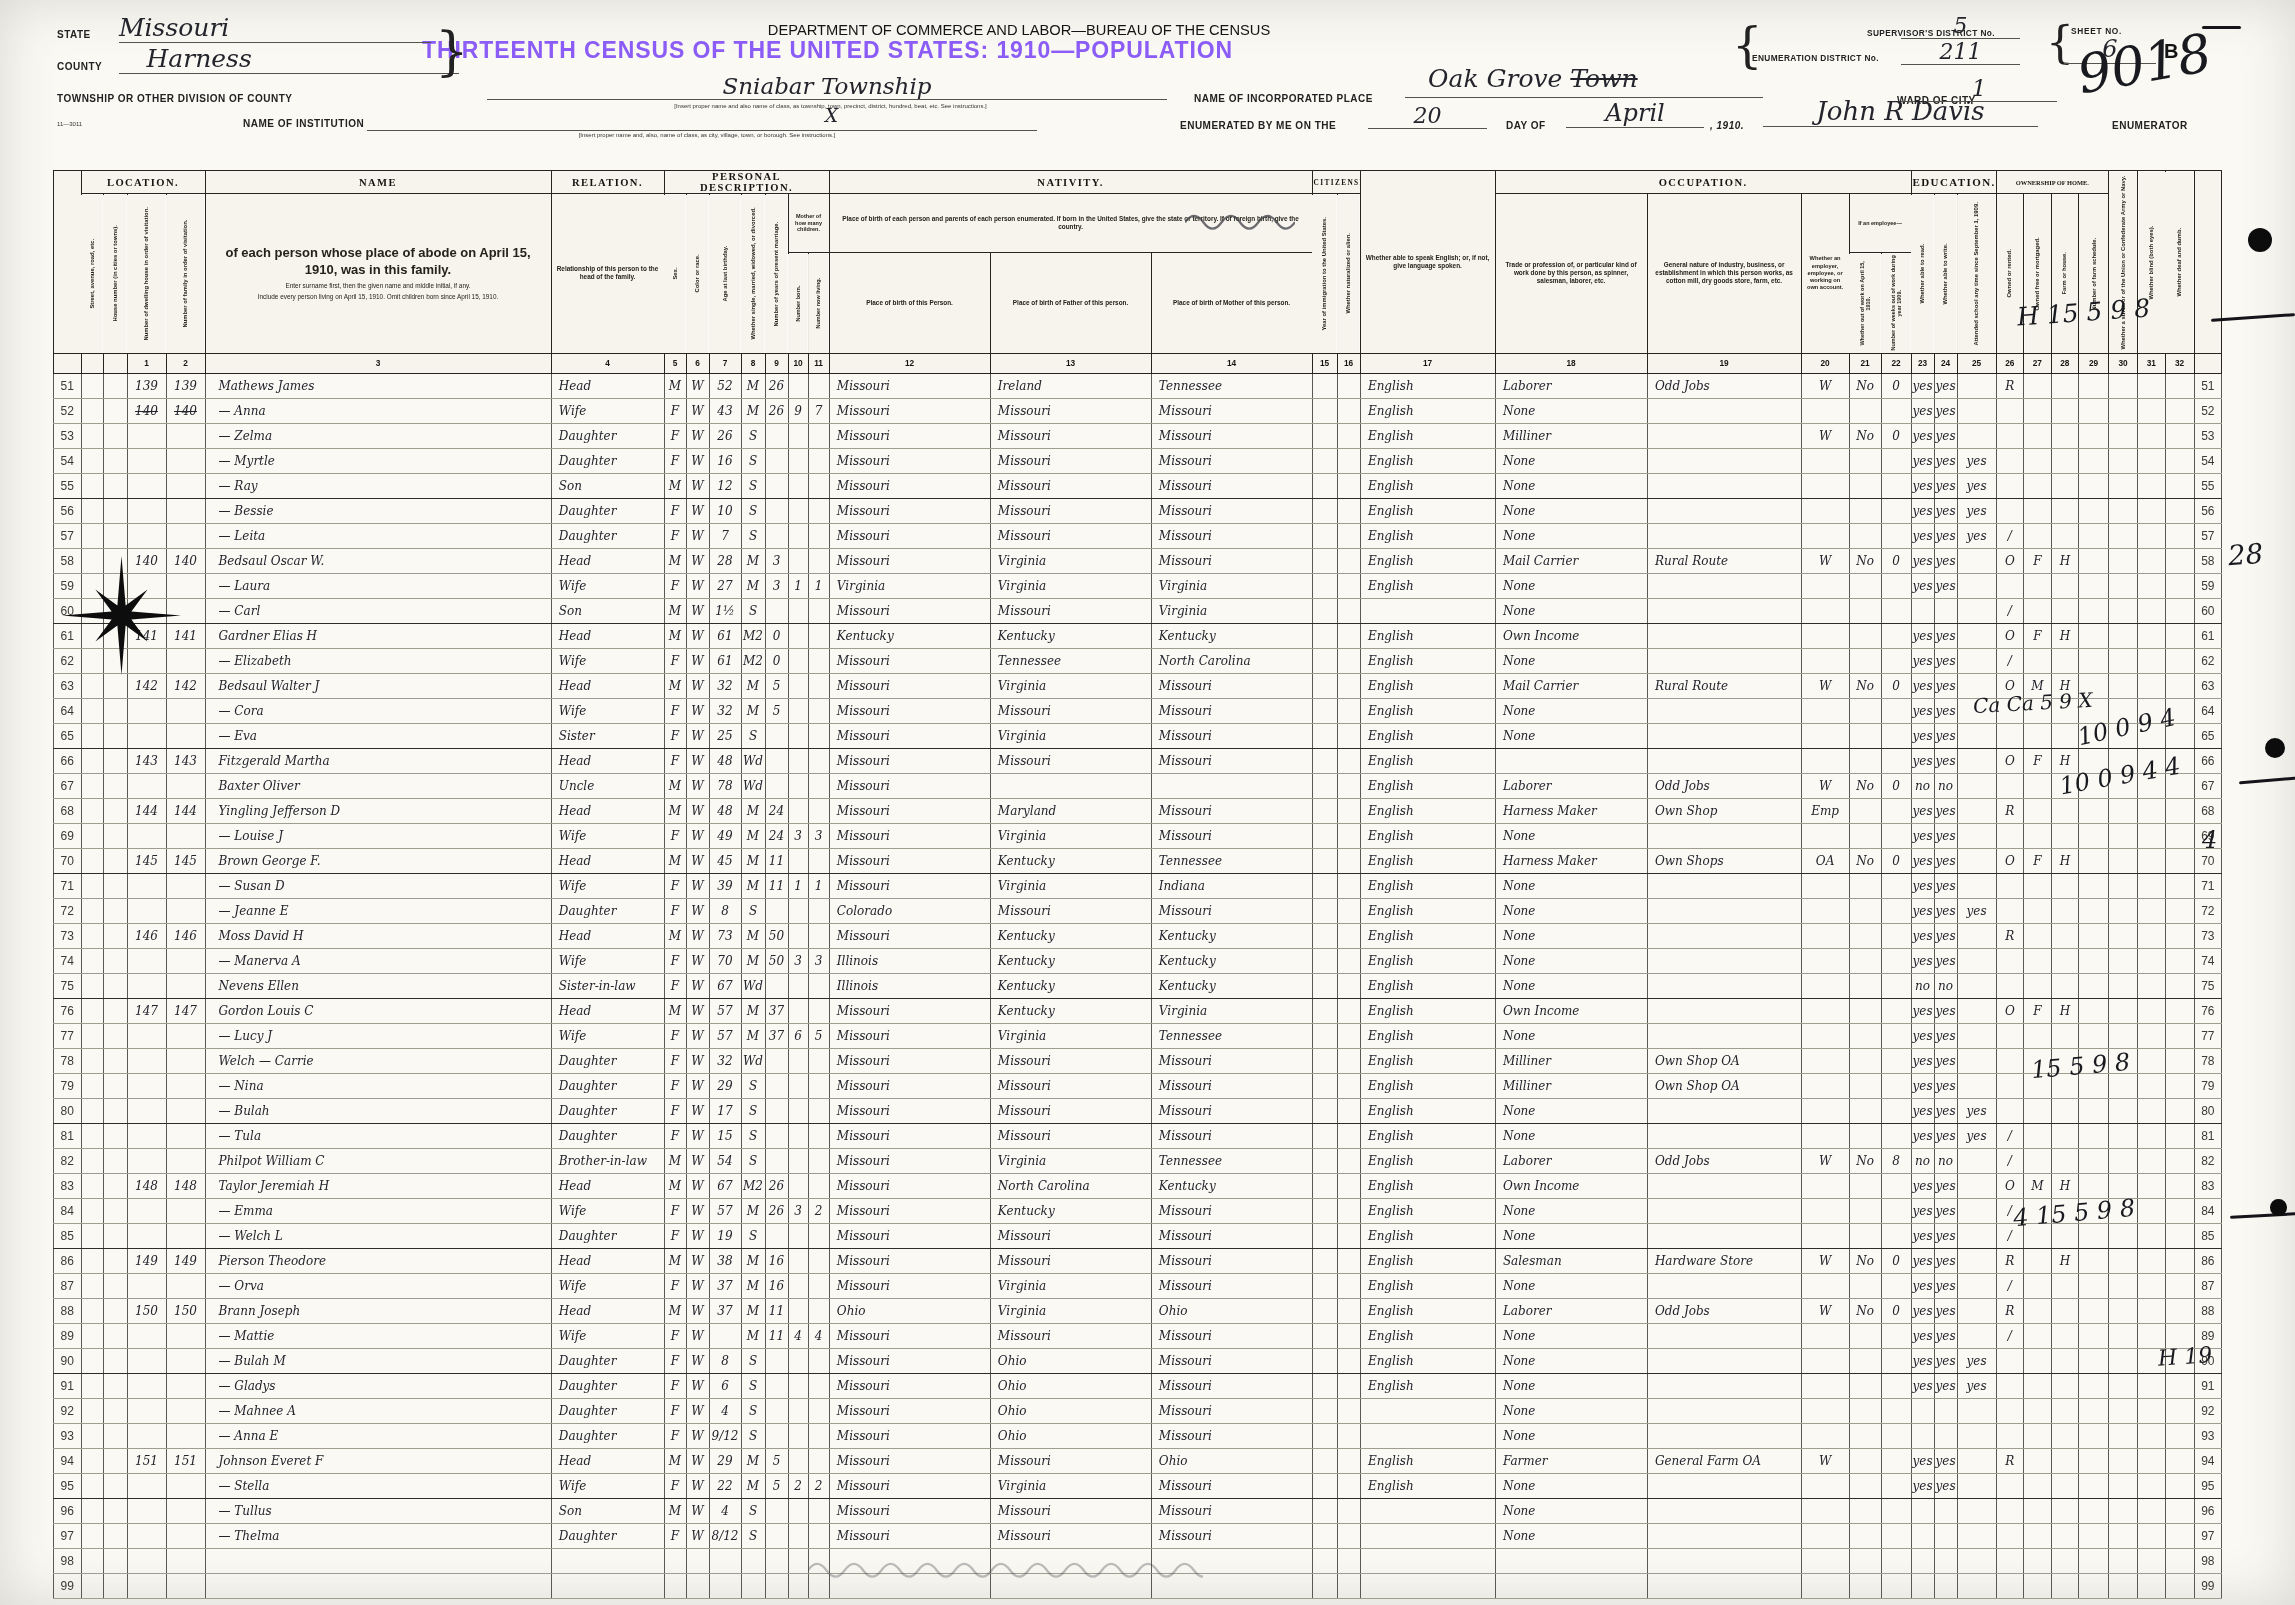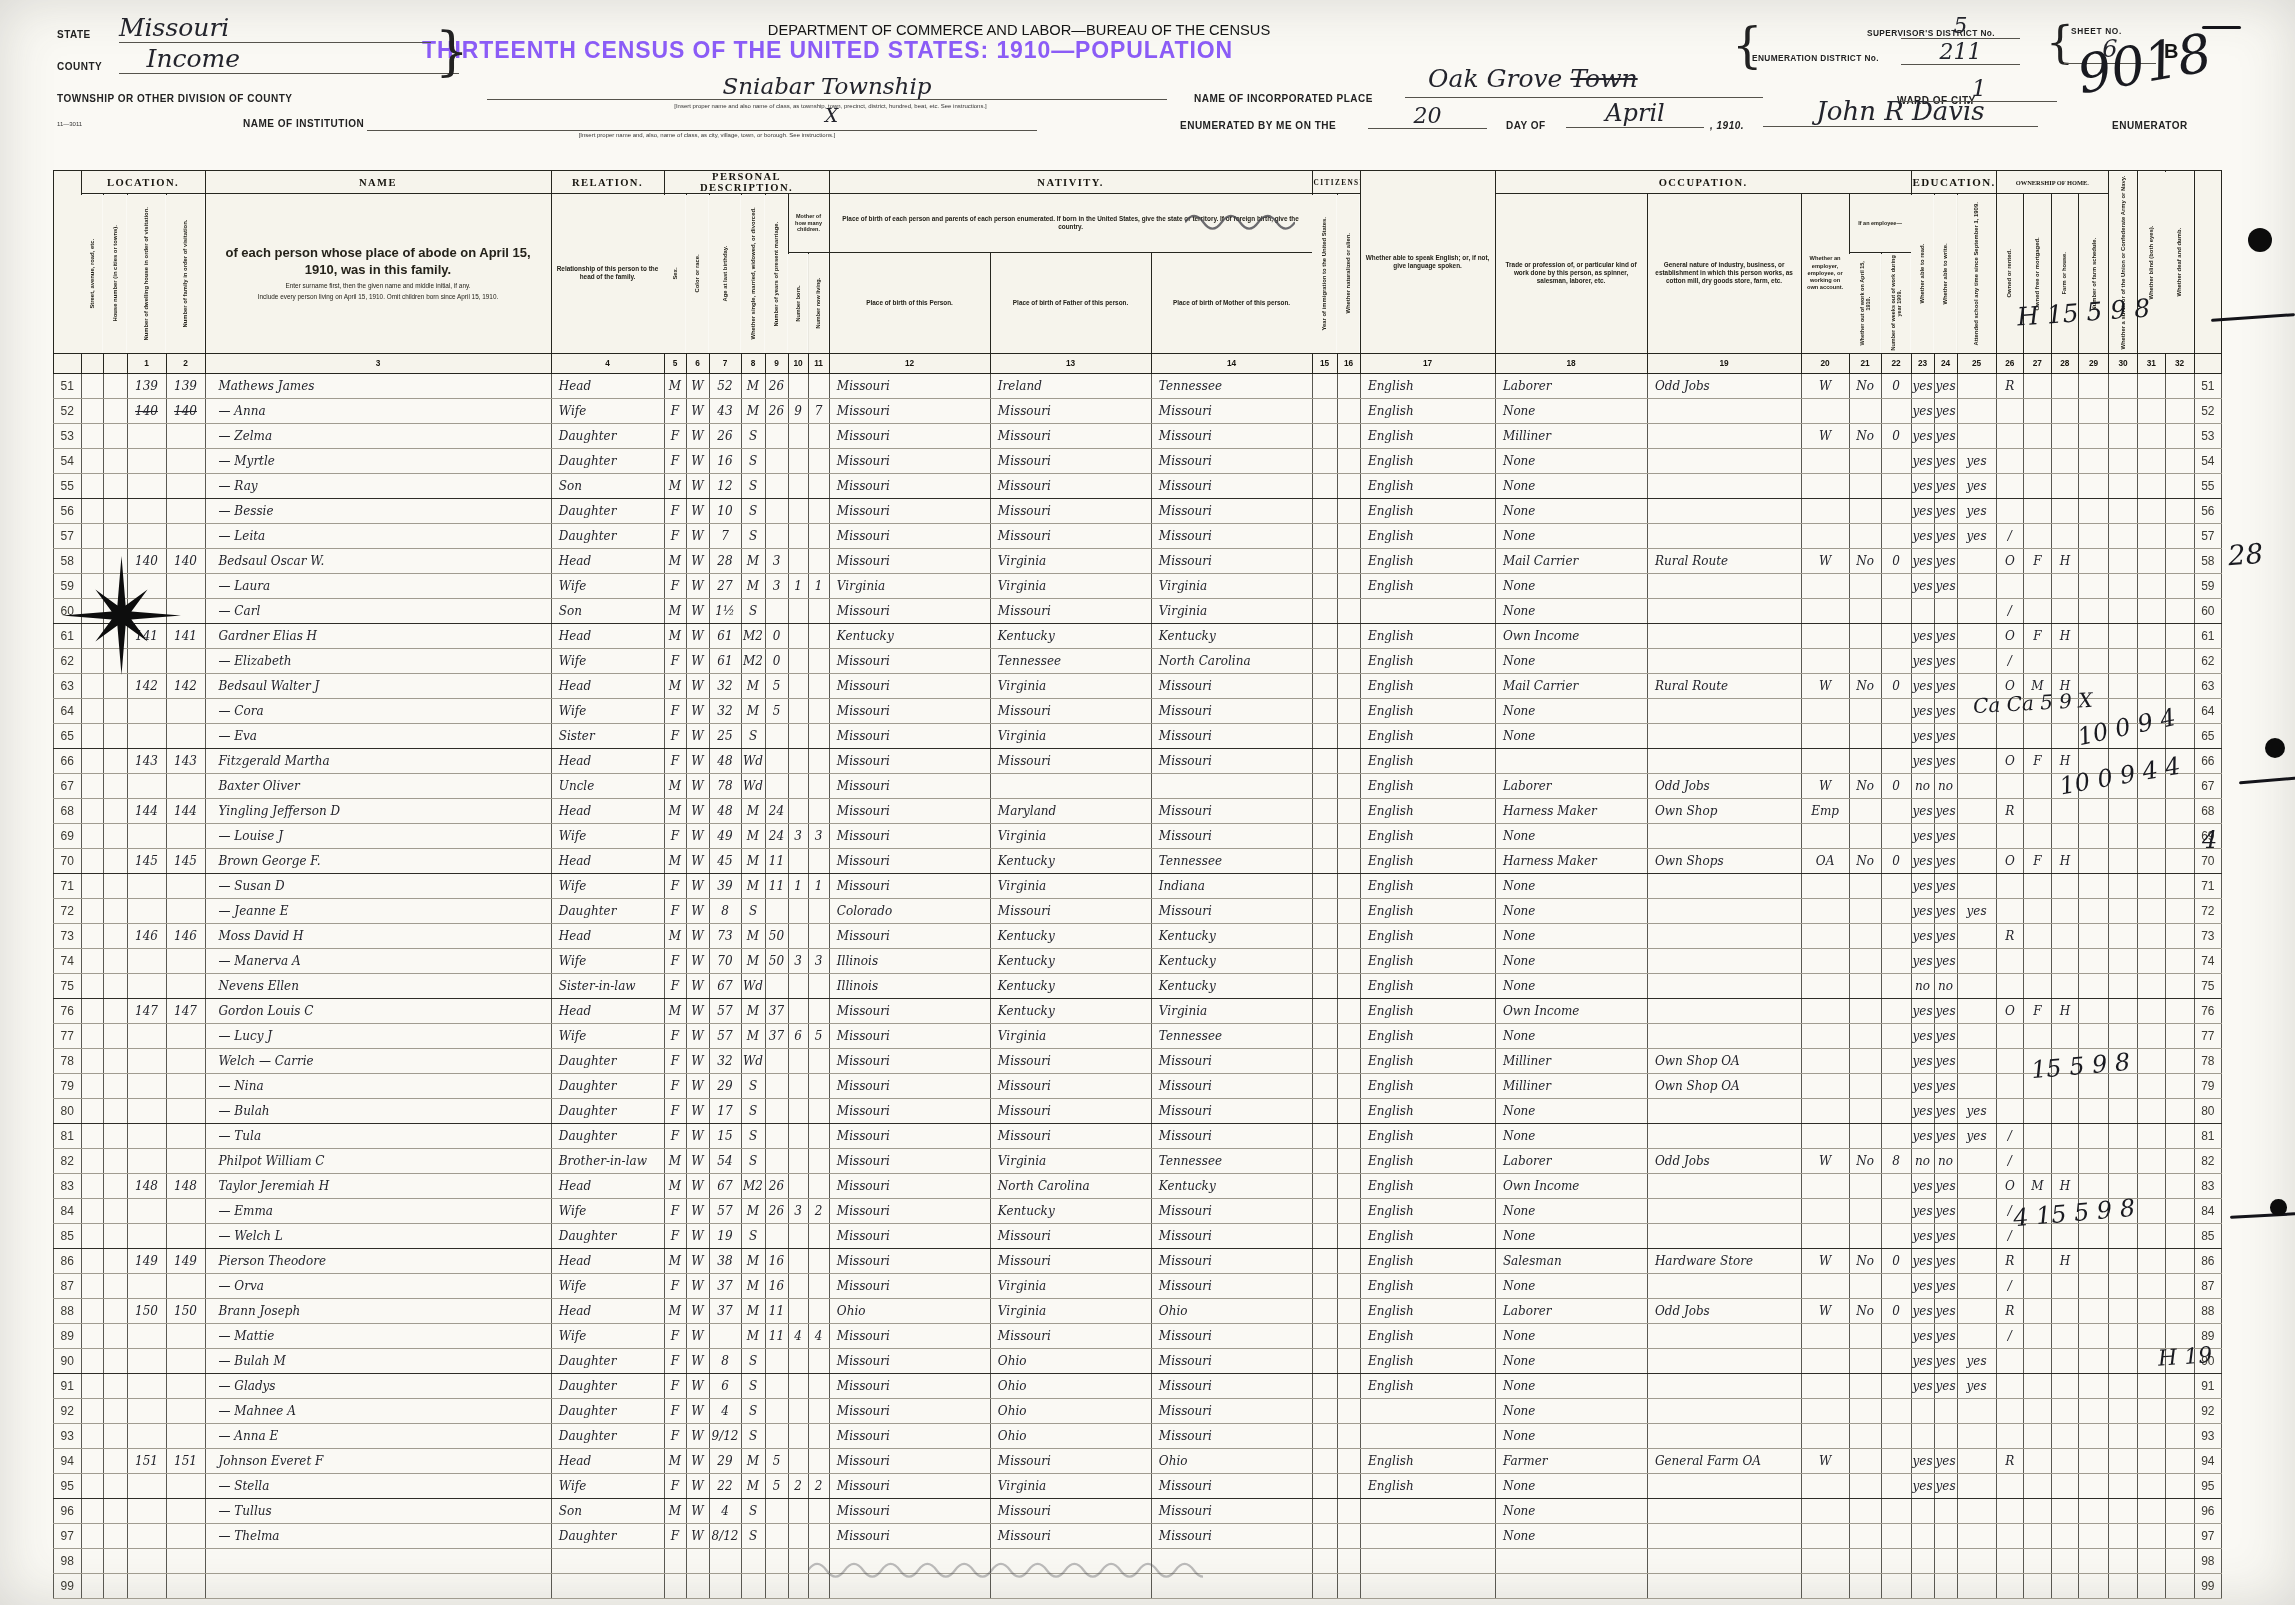--- a/index.html
+++ b/index.html
@@ -43,21 +43,21 @@
 <body>
 
 <div id="page">
 
   <div class="abs" style="left:514px;top:22px;width:1010px;text-align:center;">DEPARTMENT OF COMMERCE AND LABOR—BUREAU OF THE CENSUS</div>
   <div class="abs" style="left:422px;top:37px;width:1194px;text-align:left;font-size:23px;font-weight:bold;letter-spacing:0.9px;font-family:'Liberation Sans',sans-serif;color:#8b5cf6;">THIRTEENTH CENSUS OF THE UNITED STATES: 1910—POPULATION</div>
 
   <div class="abs lbl" style="left:57px;top:29px;">STATE</div>
   <div class="abs hw uline" style="left:119px;top:13px;width:312px;font-size:25px;">Missouri</div>
   <div class="abs lbl" style="left:57px;top:61px;">COUNTY</div>
-  <div class="abs hw uline" style="left:119px;top:44px;width:312px;font-size:25px;padding-left:27.5px;">Income</div>
+  <div class="abs hw uline" style="left:119px;top:44px;width:312px;font-size:25px;padding-left:27.5px;">Harness</div>
   <div class="abs brace" style="left:435px;top:20px;font-size:53px;">}</div>
 
   <div class="abs lbl" style="left:57px;top:93px;">TOWNSHIP OR OTHER DIVISION OF COUNTY</div>
   <div class="abs hw uline" style="left:487px;top:73px;width:680px;font-size:23px;text-align:center;">Sniabar   Township</div>
   <div class="abs tiny" style="left:500px;top:103px;width:661px;text-align:center;">[Insert proper name and also name of class, as township, town, precinct, district, hundred, beat, etc.   See instructions.]</div>
 
   <div class="abs lbl" style="left:1194px;top:93px;">NAME OF INCORPORATED PLACE</div>
   <div class="abs hw" style="left:1428px;top:64px;font-size:25px;"><span>Oak Grove</span> <span class="struck">Town</span></div>
   <div class="abs uline" style="left:1405px;top:96px;width:358px;height:0.9px;"></div>
 

